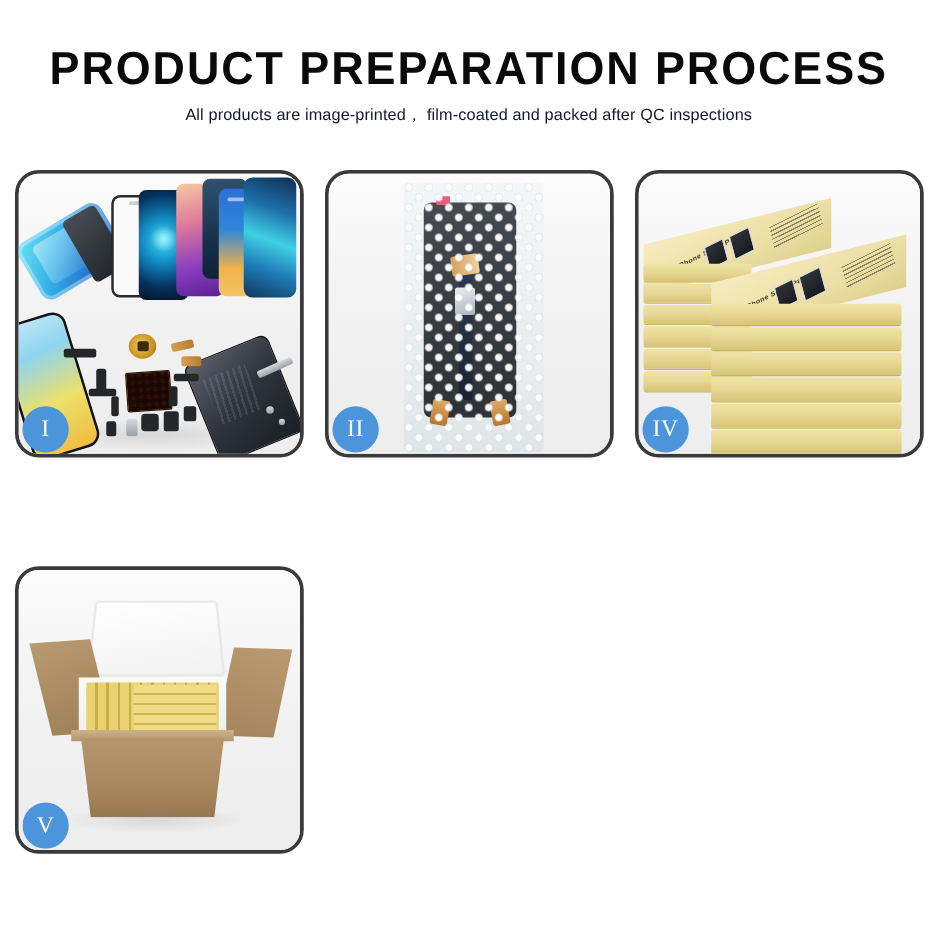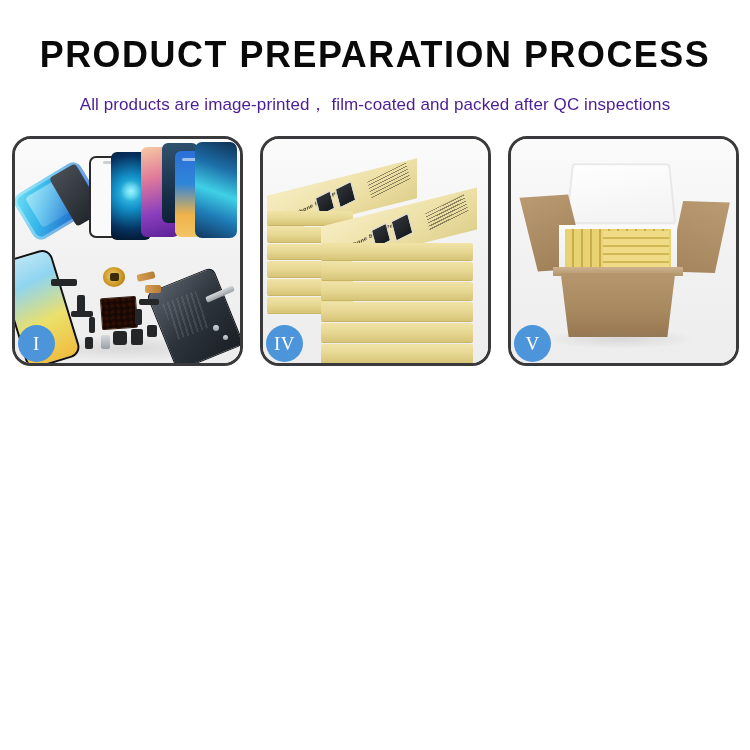--- a/index.html
+++ b/index.html
@@ -14,21 +14,21 @@
   .page { position: relative; width: 750px; height: 574px; background: #fff; }
 
   
   .header { width: 750px; padding-top: 36px; text-align: center; }
   .title {
     font-size: 37px; font-weight: bold; color: #0a0a0a;
     letter-spacing: 1.6px; line-height: 1; white-space: nowrap;
     transform: scaleX(0.97); transform-origin: center;
   }
   .subtitle {
-    margin-top: 20px; font-size: 17px; color: #4c1d95;
+    margin-top: 10px; font-size: 13px; color: #0f172a;
     letter-spacing: 0.1px; white-space: nowrap;
   }
 
   
   .grid {
     position: absolute; left: 12px; top: 136px;
     width: 726px; height: 547px;
     display: grid;
     grid-template-columns: repeat(3, 231px);
     grid-template-rows: 230px 230px;
@@ -383,20 +383,35 @@
         <div class="part" style="left:116px;top:190px;width:12px;height:16px;border-radius:2px;"></div>
         <div class="part" style="left:132px;top:186px;width:10px;height:12px;"></div>
         <div class="part" style="left:70px;top:198px;width:8px;height:12px;"></div>
         <div class="part silver" style="left:190px;top:152px;width:30px;height:6px;transform:rotate(-24deg);"></div>
         <div class="part silver" style="left:198px;top:186px;width:6px;height:6px;border-radius:50%;"></div>
         <div class="part silver" style="left:208px;top:196px;width:5px;height:5px;border-radius:50%;"></div>
       </div>
       <div class="badge">I</div>
     </div>
 
+    <div class="panel">
+      <div class="panel-inner">
+        <div class="bubblebag">
+          <div class="screen2"></div>
+          <div class="flex2"></div>
+          <div class="conn2"></div>
+          <div class="chip2"></div>
+          <div class="foot2 l"></div>
+          <div class="foot2 r"></div>
+          <div class="pinkmark"></div>
+          <div class="bubbletex"></div>
+        </div>
+      </div>
+      <div class="badge">II</div>
+    </div>
 
 
     <div class="panel">
       <div class="panel-inner">
         <div class="stack">
 
           <div class="sb-top" style="left:4px;top:38px;width:150px;height:40px;transform:skewY(-14deg);">
             <div class="boxlabel" style="left:8px;top:18px;transform:rotate(-14deg);">Mobile Phone Spare Parts</div>
             <div class="thumb" style="left:50px;top:12px;width:16px;height:20px;transform:rotate(-14deg);"></div>
             <div class="thumb" style="left:70px;top:8px;width:17px;height:21px;transform:rotate(-14deg);"></div>

